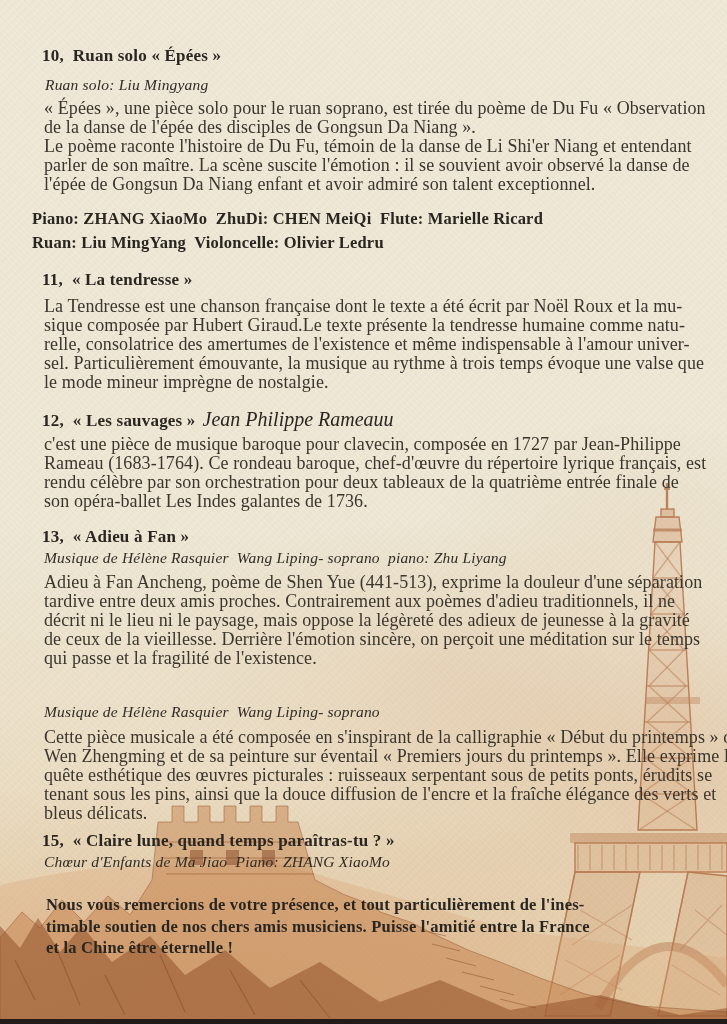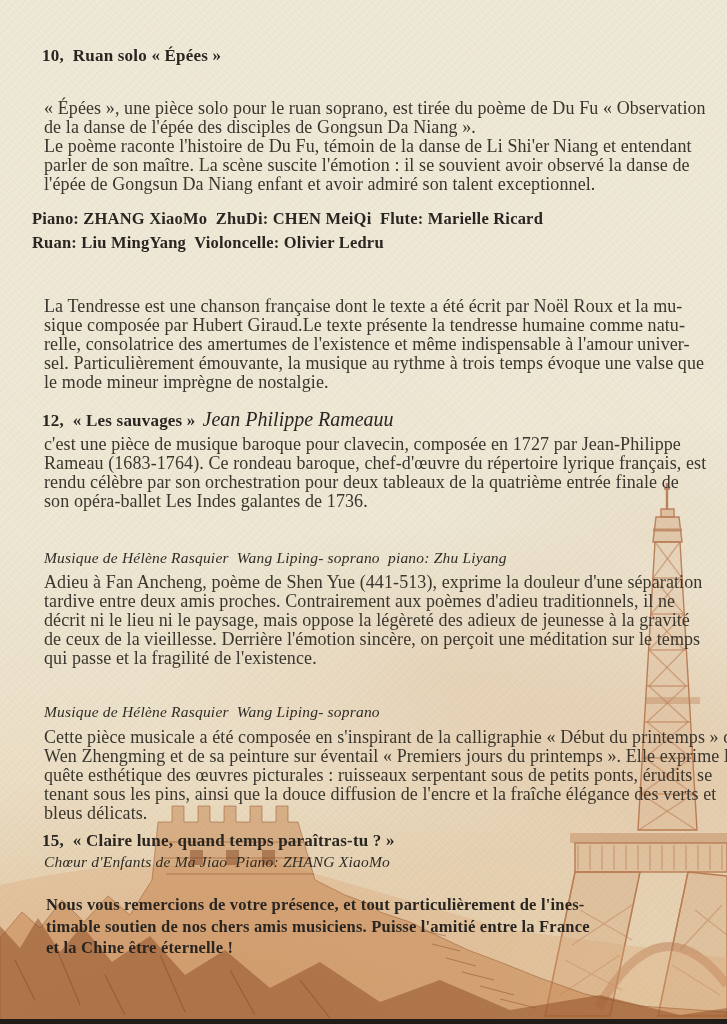--- a/index.html
+++ b/index.html
@@ -67,40 +67,43 @@
         <rect x="262" y="850" width="13" height="15" fill="rgba(120,60,28,0.45)" stroke="none"></rect>
         <path d="M420,930 l26,6 M432,944 l28,7 M446,958 l30,8 M462,972 l32,8 M480,986 l34,9 M500,999 l36,9" fill="none"></path>
       </g>
       <path d="M0,1021 L0,926 L20,948 L38,918 L60,952 L82,926 L112,962 L150,936 L185,975 L225,950
                L270,988 L320,962 L380,1002 L440,980 L510,1010 L600,995 L680,1015 L727,1008 L727,1021 Z" fill="rgba(140,74,36,0.5)"></path>
       <path d="M15,960 L35,1000 M55,945 L80,1005 M105,975 L125,1015 M160,955 L185,1012 M230,970 L255,1015 M300,980 L330,1018" stroke="rgba(110,55,25,0.35)" stroke-width="1.2" fill="none"></path>
     </g>
   </svg>
 
   <div class="blk h" style="left:42px;top:46px"><span class="num">10,</span><span>Ruan solo « Épées »</span></div>
+  <div class="blk perf" style="left:45px;top:76px">Ruan solo: Liu Mingyang</div>
   <div class="blk body" style="left:44px;top:99px">« Épées », une pièce solo pour le ruan soprano, est tirée du poème de Du Fu « Observation
 de la danse de l'épée des disciples de Gongsun Da Niang ».
 Le poème raconte l'histoire de Du Fu, témoin de la danse de Li Shi'er Niang et entendant
 parler de son maître. La scène suscite l'émotion : il se souvient avoir observé la danse de
 l'épée de Gongsun Da Niang enfant et avoir admiré son talent exceptionnel.</div>
   <div class="blk credits" style="left:32px;top:207px">Piano: ZHANG XiaoMo  ZhuDi: CHEN MeiQi  Flute: Marielle Ricard
 Ruan: Liu MingYang  Violoncelle: Olivier Ledru</div>
 
+  <div class="blk h" style="left:42px;top:270px"><span class="num">11,</span><span>« La tendresse »</span></div>
   <div class="blk body" style="left:44px;top:297px">La Tendresse est une chanson française dont le texte a été écrit par Noël Roux et la mu-
 sique composée par Hubert Giraud.Le texte présente la tendresse humaine comme natu-
 relle, consolatrice des amertumes de l'existence et même indispensable à l'amour univer-
 sel. Particulièrement émouvante, la musique au rythme à trois temps évoque une valse que
 le mode mineur imprègne de nostalgie.</div>
 
   <div class="blk h" style="left:42px;top:408px"><span class="num">12,</span><span>« Les sauvages »</span><span class="comp">Jean Philippe Rameauu</span></div>
   <div class="blk body" style="left:44px;top:435px">c'est une pièce de musique baroque pour clavecin, composée en 1727 par Jean-Philippe
 Rameau (1683-1764). Ce rondeau baroque, chef-d'œuvre du répertoire lyrique français, est
 rendu célèbre par son orchestration pour deux tableaux de la quatrième entrée finale de
 son opéra-ballet Les Indes galantes de 1736.</div>
 
+  <div class="blk h" style="left:42px;top:527px"><span class="num">13,</span><span>« Adieu à Fan »</span></div>
   <div class="blk perf" style="left:44px;top:549px">Musique de Hélène Rasquier  Wang Liping- soprano  piano: Zhu Liyang</div>
   <div class="blk body" style="left:44px;top:573px">Adieu à Fan Ancheng, poème de Shen Yue (441-513), exprime la douleur d'une séparation
 tardive entre deux amis proches. Contrairement aux poèmes d'adieu traditionnels, il ne
 décrit ni le lieu ni le paysage, mais oppose la légèreté des adieux de jeunesse à la gravité
 de ceux de la vieillesse. Derrière l'émotion sincère, on perçoit une méditation sur le temps
 qui passe et la fragilité de l'existence.</div>
 
   <div class="blk perf" style="left:44px;top:703px">Musique de Hélène Rasquier  Wang Liping- soprano</div>
   <div class="blk body" style="left:44px;top:728px">Cette pièce musicale a été composée en s'inspirant de la calligraphie « Début du printemps » de
 Wen Zhengming et de sa peinture sur éventail « Premiers jours du printemps ». Elle exprime la

